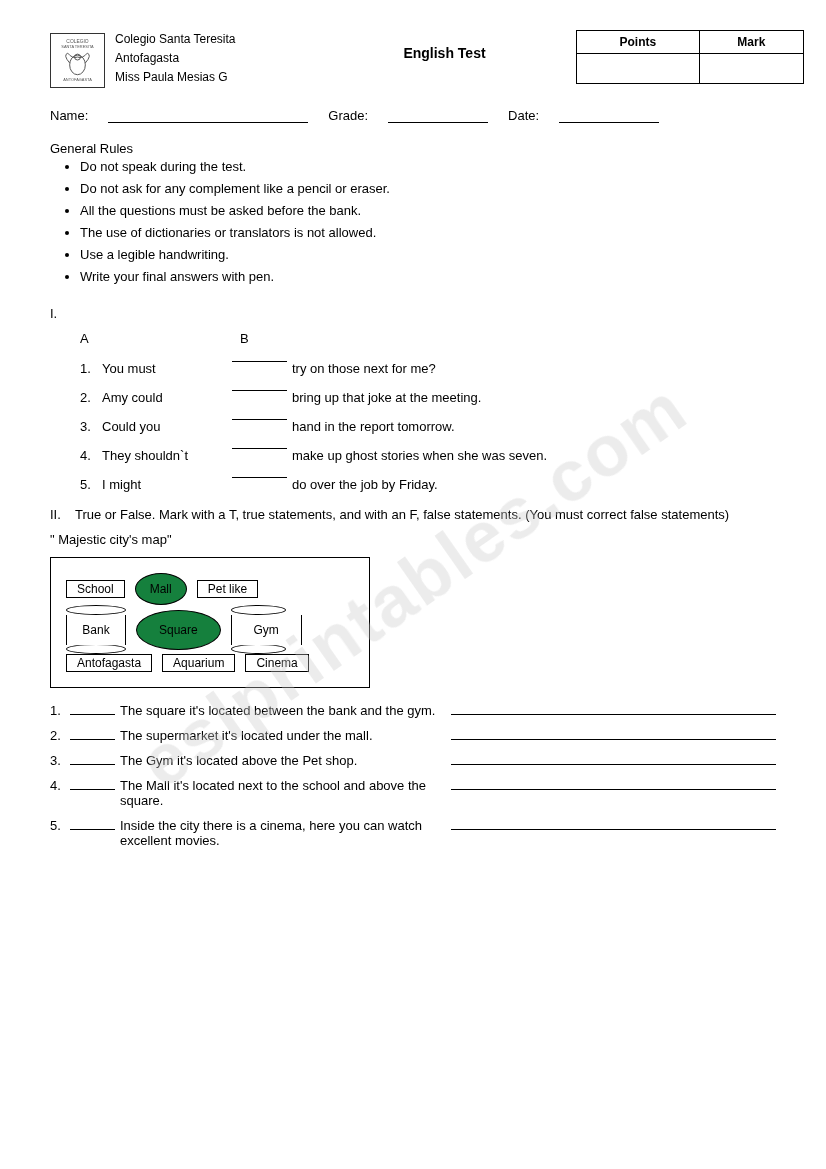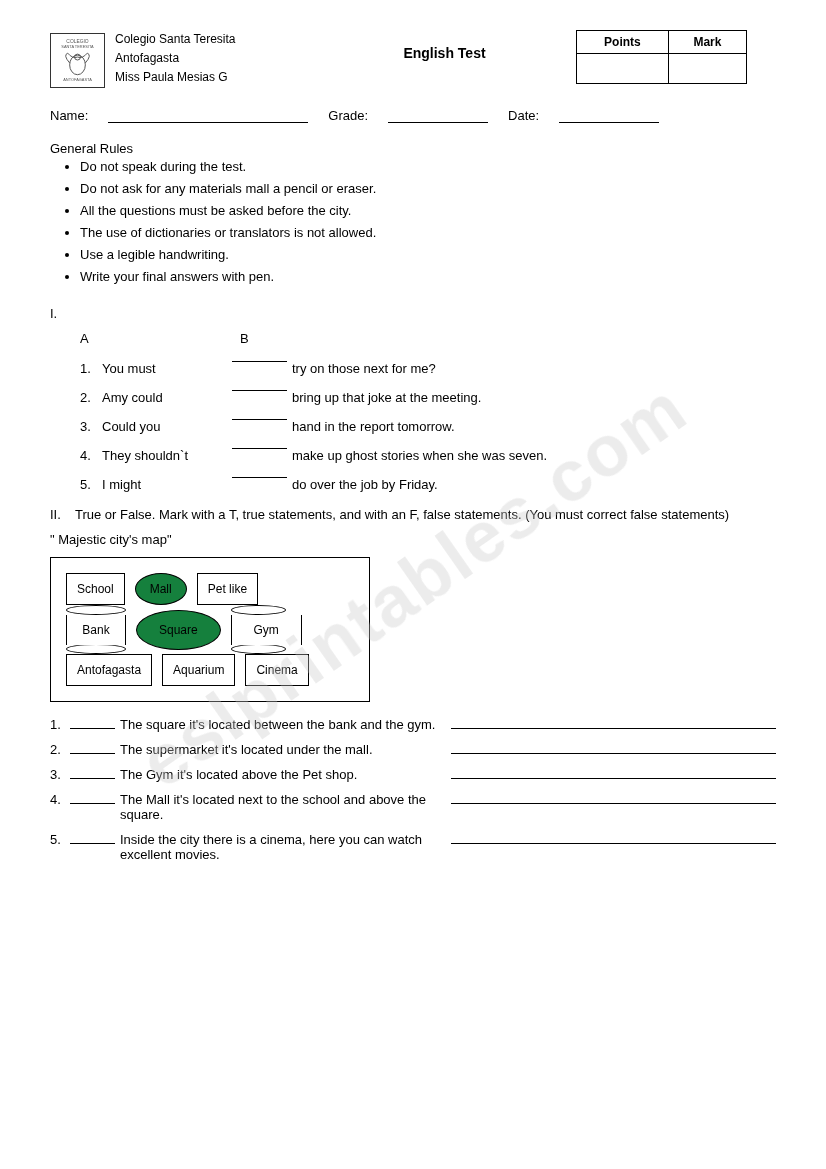--- a/index.html
+++ b/index.html
@@ -62,21 +62,21 @@
       text-align: center;
       font-size: 14px;
       font-weight: bold;
       padding-top: 15px;
     }
     .header-right {
       width: 200px;
     }
     .points-table {
       border-collapse: collapse;
-      width: 171px;
+      width: 228px;
     }
     .points-table td, .points-table th {
       border: 1px solid #000;
       padding: 4px 10px;
       text-align: center;
       font-size: 12px;
     }
     .points-table .empty-row td {
       height: 30px;
     }
@@ -178,21 +178,21 @@
     }
     .map-row {
       display: flex;
       gap: 10px;
       align-items: center;
     }
 
     
     .rect-shape {
       border: 1px solid #000;
-      padding: 8px 10px;
+      padding: 1px 10px;
       font-size: 12px;
       background: #fff;
       display: inline-flex;
       align-items: center;
       justify-content: center;
     }
     .oval-shape {
       border: 1px solid #000;
       border-radius: 50%;
       padding: 8px 14px;
@@ -312,22 +312,22 @@
   <span class="underline-field name-field"></span>
   <span>Grade:</span>
   <span class="underline-field grade-field"></span>
   <span>Date:</span>
   <span class="underline-field date-field"></span>
 </div>
 
 <div class="section-title">General Rules</div>
 <ul class="rules-list">
     <li>Do not speak during the test.</li>
-    <li>Do not ask for any materials mall a pencil or eraser.</li>
-    <li>All the questions must be asked before the city.</li>
+    <li>Do not ask for any complement like a pencil or eraser.</li>
+    <li>All the questions must be asked before the bank.</li>
     <li>The use of dictionaries or translators is not allowed.</li>
     <li>Use a legible handwriting.</li>
     <li>Write your final answers with pen.</li>
   </ul>
 
 <div class="section-header">
   <span class="roman-numeral">I.</span>
 </div>
 
 <div class="match-columns">

